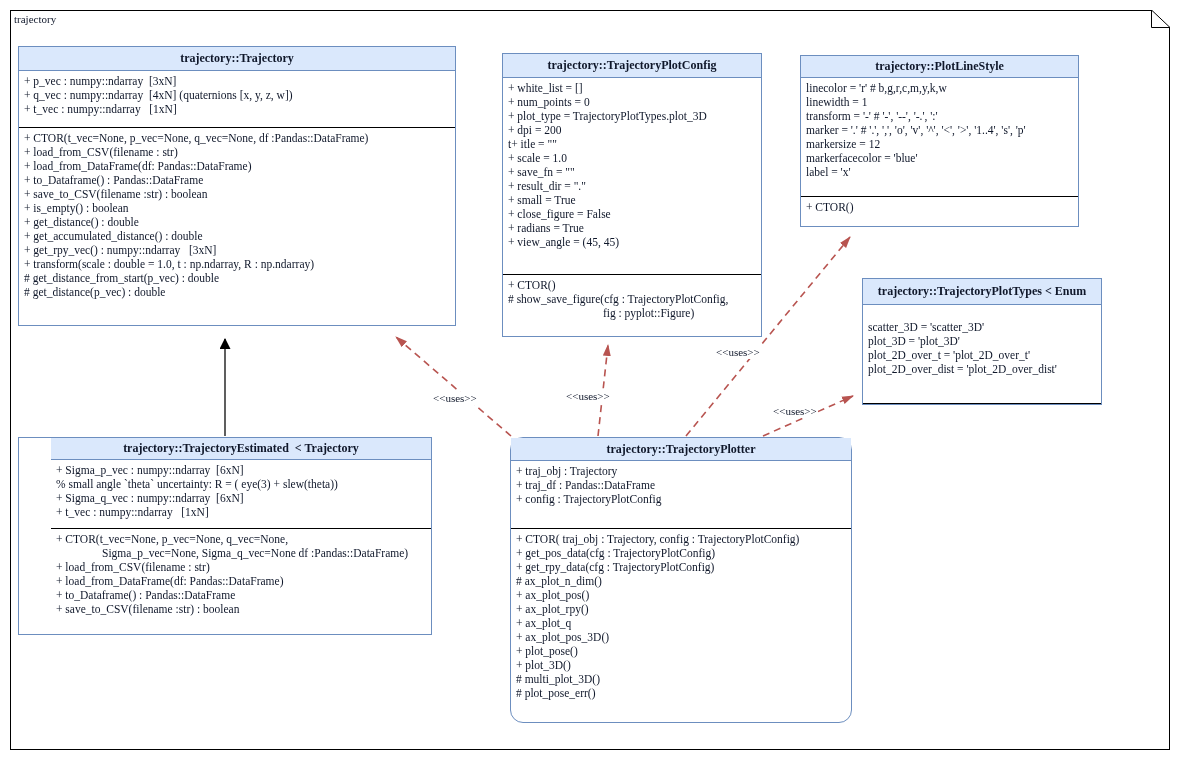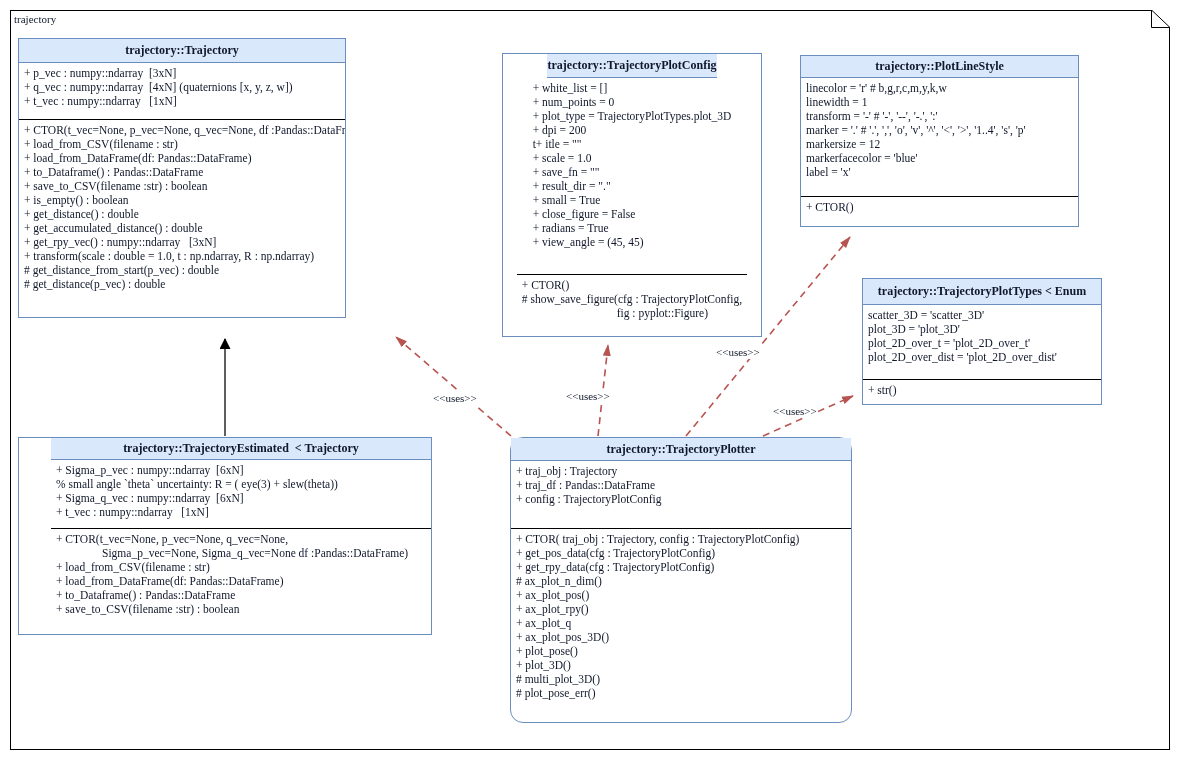--- a/index.html
+++ b/index.html
@@ -100,21 +100,21 @@
 
   <div id="frame">
     <div id="frame-label">trajectory</div>
     <svg id="fold-svg" viewBox="0 0 19 18">
       <rect x="0" y="0" width="19" height="18" fill="#ffffff"></rect>
       <path d="M0.5,0 L0.5,17.5 L19,17.5" stroke="#000000" stroke-width="1" fill="none"></path>
       <path d="M0.5,0 L19,17.5" stroke="#000000" stroke-width="1" fill="none"></path>
     </svg>
   </div>
 
-  <div class="uml-class" style="left:18px; top:38px; width:328px; height:280px;">
+  <div class="uml-class" style="left:18px; top:46px; width:438px; height:280px;">
     <div class="uml-title" style="height:24px">trajectory::Trajectory</div>
     <div class="uml-section" style="height:56px">
         <div class="uml-line">+ p_vec : numpy::ndarray  [3xN]</div>
         <div class="uml-line">+ q_vec : numpy::ndarray  [4xN] (quaternions [x, y, z, w])</div>
         <div class="uml-line">+ t_vec : numpy::ndarray   [1xN]</div>
       </div>
     <div class="uml-section uml-methods">
         <div class="uml-line">+ CTOR(t_vec=None, p_vec=None, q_vec=None, df :Pandas::DataFrame)</div>
         <div class="uml-line">+ load_from_CSV(filename : str)</div>
         <div class="uml-line">+ load_from_DataFrame(df: Pandas::DataFrame)</div>
@@ -123,21 +123,21 @@
         <div class="uml-line">+ is_empty() : boolean</div>
         <div class="uml-line">+ get_distance() : double</div>
         <div class="uml-line">+ get_accumulated_distance() : double</div>
         <div class="uml-line">+ get_rpy_vec() : numpy::ndarray   [3xN]</div>
         <div class="uml-line">+ transform(scale : double = 1.0, t : np.ndarray, R : np.ndarray)</div>
         <div class="uml-line"># get_distance_from_start(p_vec) : double</div>
         <div class="uml-line"># get_distance(p_vec) : double</div>
       </div>
   </div>
 
-  <div class="uml-class" style="left:502px; top:53px; width:260px; height:284px;align-items:center;">
+  <div class="uml-class" style="left:502px; top:53px; width:260px; height:284px;">
     <div class="uml-title" style="height:24px">trajectory::TrajectoryPlotConfig</div>
     <div class="uml-section" style="height:196px">
         <div class="uml-line">+ white_list = []</div>
         <div class="uml-line">+ num_points = 0</div>
         <div class="uml-line">+ plot_type = TrajectoryPlotTypes.plot_3D</div>
         <div class="uml-line">+ dpi = 200</div>
         <div class="uml-line">t+ itle = ""</div>
         <div class="uml-line">+ scale = 1.0</div>
         <div class="uml-line">+ save_fn = ""</div>
         <div class="uml-line">+ result_dir = "."</div>
@@ -162,21 +162,21 @@
         <div class="uml-line">marker = '.' # '.', ',', 'o', 'v', '^', '&lt;', '&gt;', '1..4', 's', 'p'</div>
         <div class="uml-line">markersize = 12</div>
         <div class="uml-line">markerfacecolor = 'blue'</div>
         <div class="uml-line">label = 'x'</div>
       </div>
     <div class="uml-section uml-methods">
         <div class="uml-line">+ CTOR()</div>
       </div>
   </div>
 
-  <div class="uml-class" style="left:862px; top:278px; width:240px; height:127px;">
+  <div class="uml-class" style="left:862px; top:278px; width:240px; height:127px;gap:12px;">
     <div class="uml-title" style="height:26px">trajectory::TrajectoryPlotTypes &lt; Enum</div>
     <div class="uml-section" style="height:74px">
         <div class="uml-line">scatter_3D = 'scatter_3D'</div>
         <div class="uml-line">plot_3D = 'plot_3D'</div>
         <div class="uml-line">plot_2D_over_t = 'plot_2D_over_t'</div>
         <div class="uml-line">plot_2D_over_dist = 'plot_2D_over_dist'</div>
       </div>
     <div class="uml-section uml-methods">
         <div class="uml-line">+ str()</div>
       </div>

